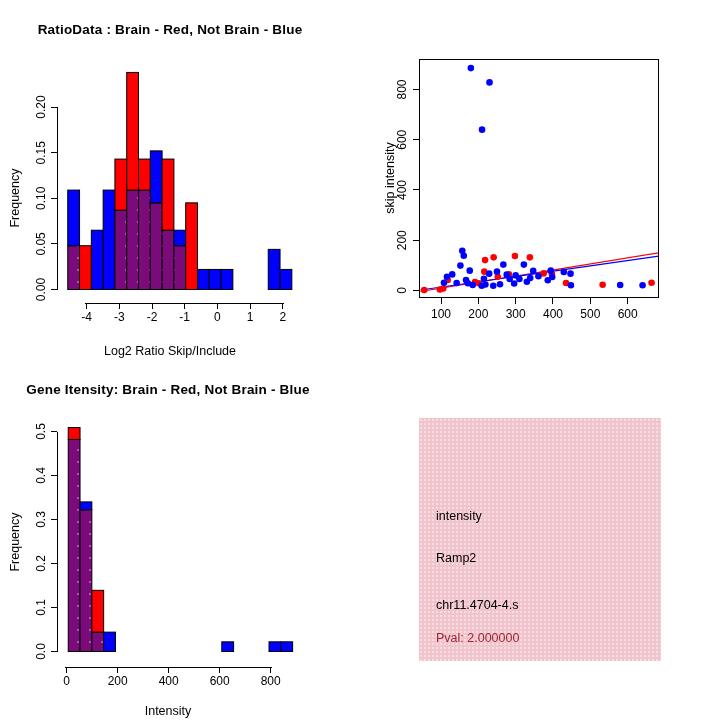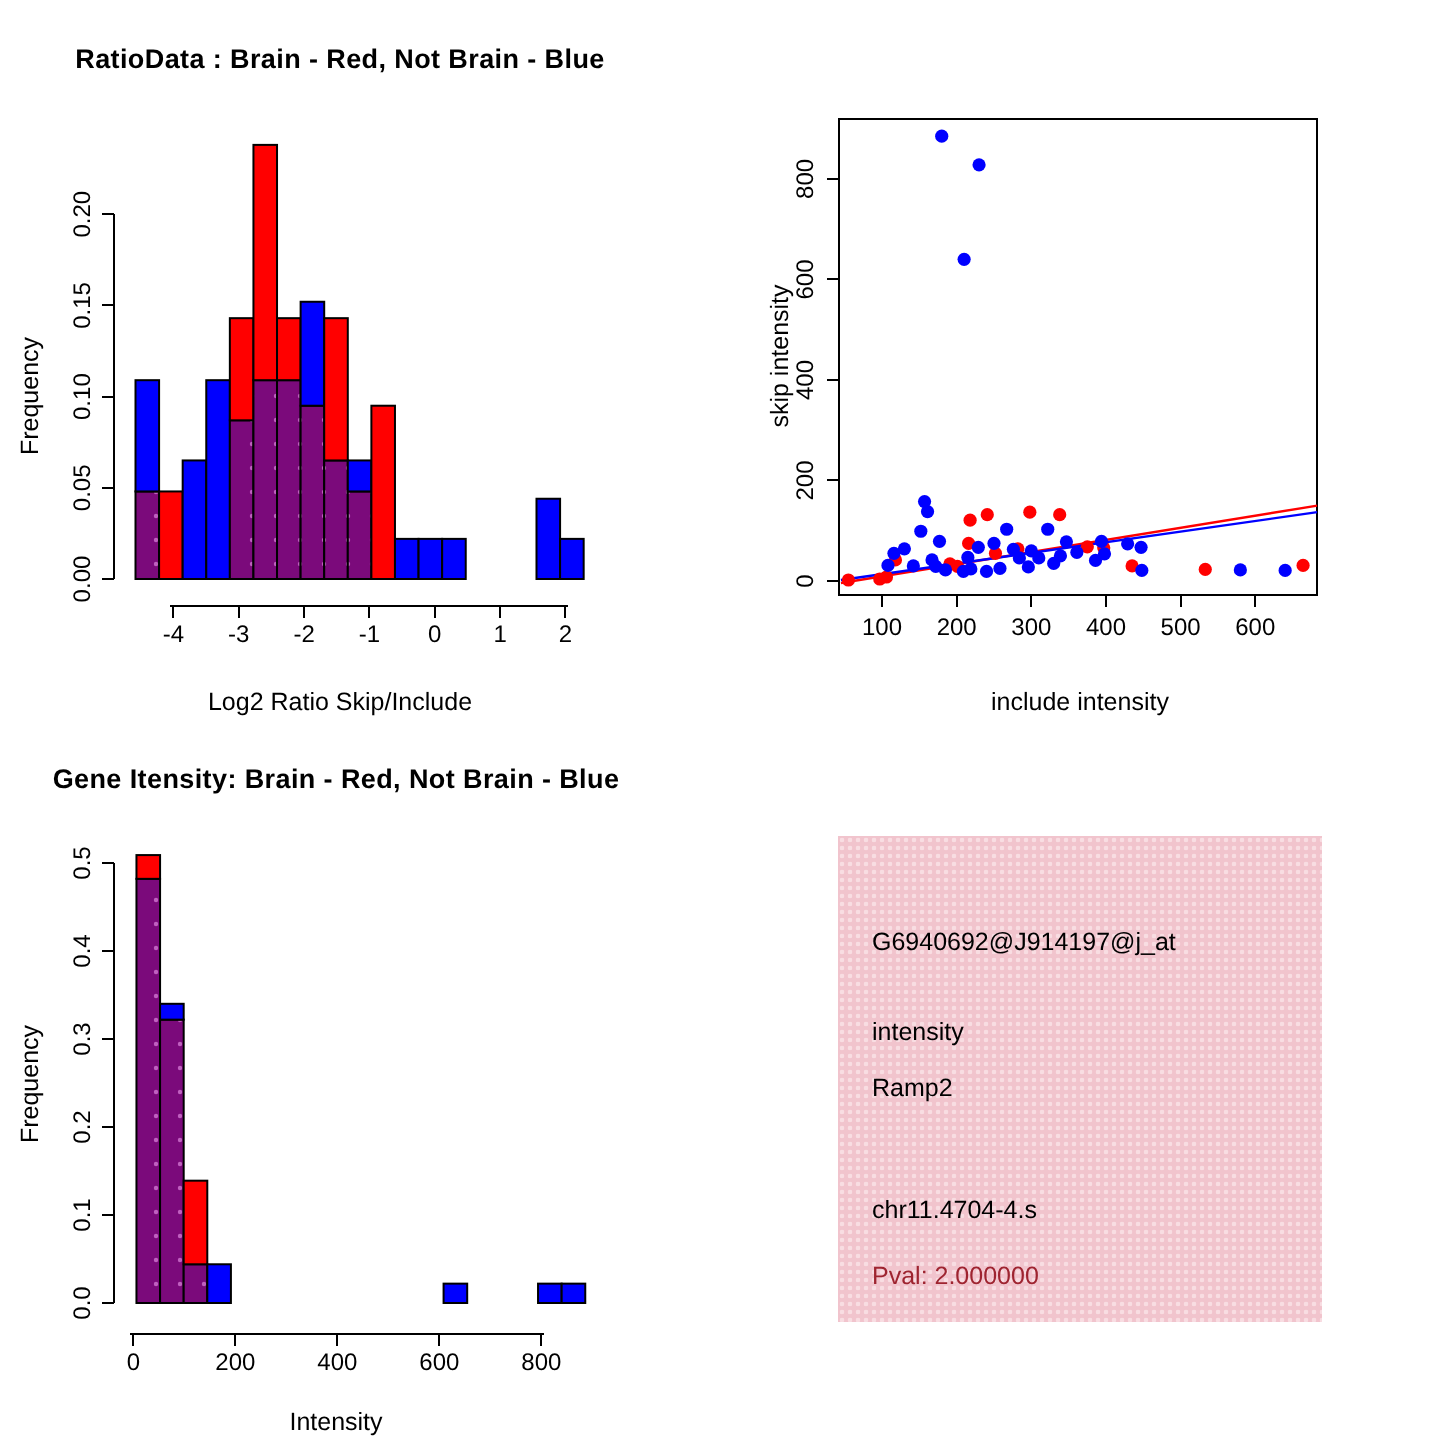--- a/index.html
+++ b/index.html
@@ -170,21 +170,20 @@
         <circle cx="187.7638" cy="280.1967" r="3.3" fill="#0000ff"></circle>
         <circle cx="203.8157" cy="271.9038" r="3.3" fill="#0000ff"></circle>
         <circle cx="210.5351" cy="273.6629" r="3.3" fill="#0000ff"></circle>
         <circle cx="210.9084" cy="285.2227" r="3.3" fill="#0000ff"></circle>
         <circle cx="260.18399999999997" cy="284.9714" r="3.3" fill="#0000ff"></circle>
         <circle cx="282.582" cy="285.2227" r="3.3" fill="#0000ff"></circle>
         <circle cx="155.66000000000003" cy="275.422" r="3.3" fill="#0000ff"></circle>
         <circle cx="125.42269999999999" cy="284.4688" r="3.3" fill="#0000ff"></circle>
         <circle cx="96.6786" cy="282.961" r="3.3" fill="#0000ff"></circle>
       </svg>
-    <div class="xlabel">include intensity</div>
     <div class="ylabel" style="left:30px;top:178px">skip intensity</div>
   </section>
 
   <section class="panel" style="left:0;top:360px">
     <svg id="svg2" width="360" height="360">
         <defs>
           <pattern id="svg2dots" width="12" height="12" patternUnits="userSpaceOnUse">
             <rect width="12" height="12" fill="#7b0a7b"></rect>
             <circle cx="6" cy="6" r="1.1" fill="#c05fc0"></circle>
           </pattern>
@@ -224,21 +223,20 @@
         <rect x="269.017" y="281.82" width="11.806499999999788" height="9.680000000000007" fill="#0000ff" stroke="#000" stroke-width="1"></rect>
         <rect x="280.8235" y="281.82" width="11.806499999999788" height="9.680000000000007" fill="#0000ff" stroke="#000" stroke-width="1"></rect>
       </svg>
     <div class="ptitle" style="transform:translateX(-12px)">Gene Itensity: Brain - Red, Not Brain - Blue</div>
     <div class="xlabel" style="transform:translateX(-12px)">Intensity</div>
     <div class="ylabel" style="left:15px;top:182px">Frequency</div>
   </section>
 
   <section class="panel" style="left:360px;top:360px">
     <div class="infobox">
-      <div class="inforow" style="top:46px">G6940692@J914197@j_at</div>
       <div class="inforow" style="top:91px">intensity</div>
-      <div class="inforow" style="top:119px">Ramp2</div>
+      <div class="inforow" style="top:133px">Ramp2</div>
       <div class="inforow" style="top:180px">chr11.4704-4.s</div>
       <div class="inforow" id="pval-row" style="top: 213px; color: rgb(158, 36, 48);">Pval: 2.000000</div>
     </div>
   </section>
 
 </div>
 
 </body></html>

